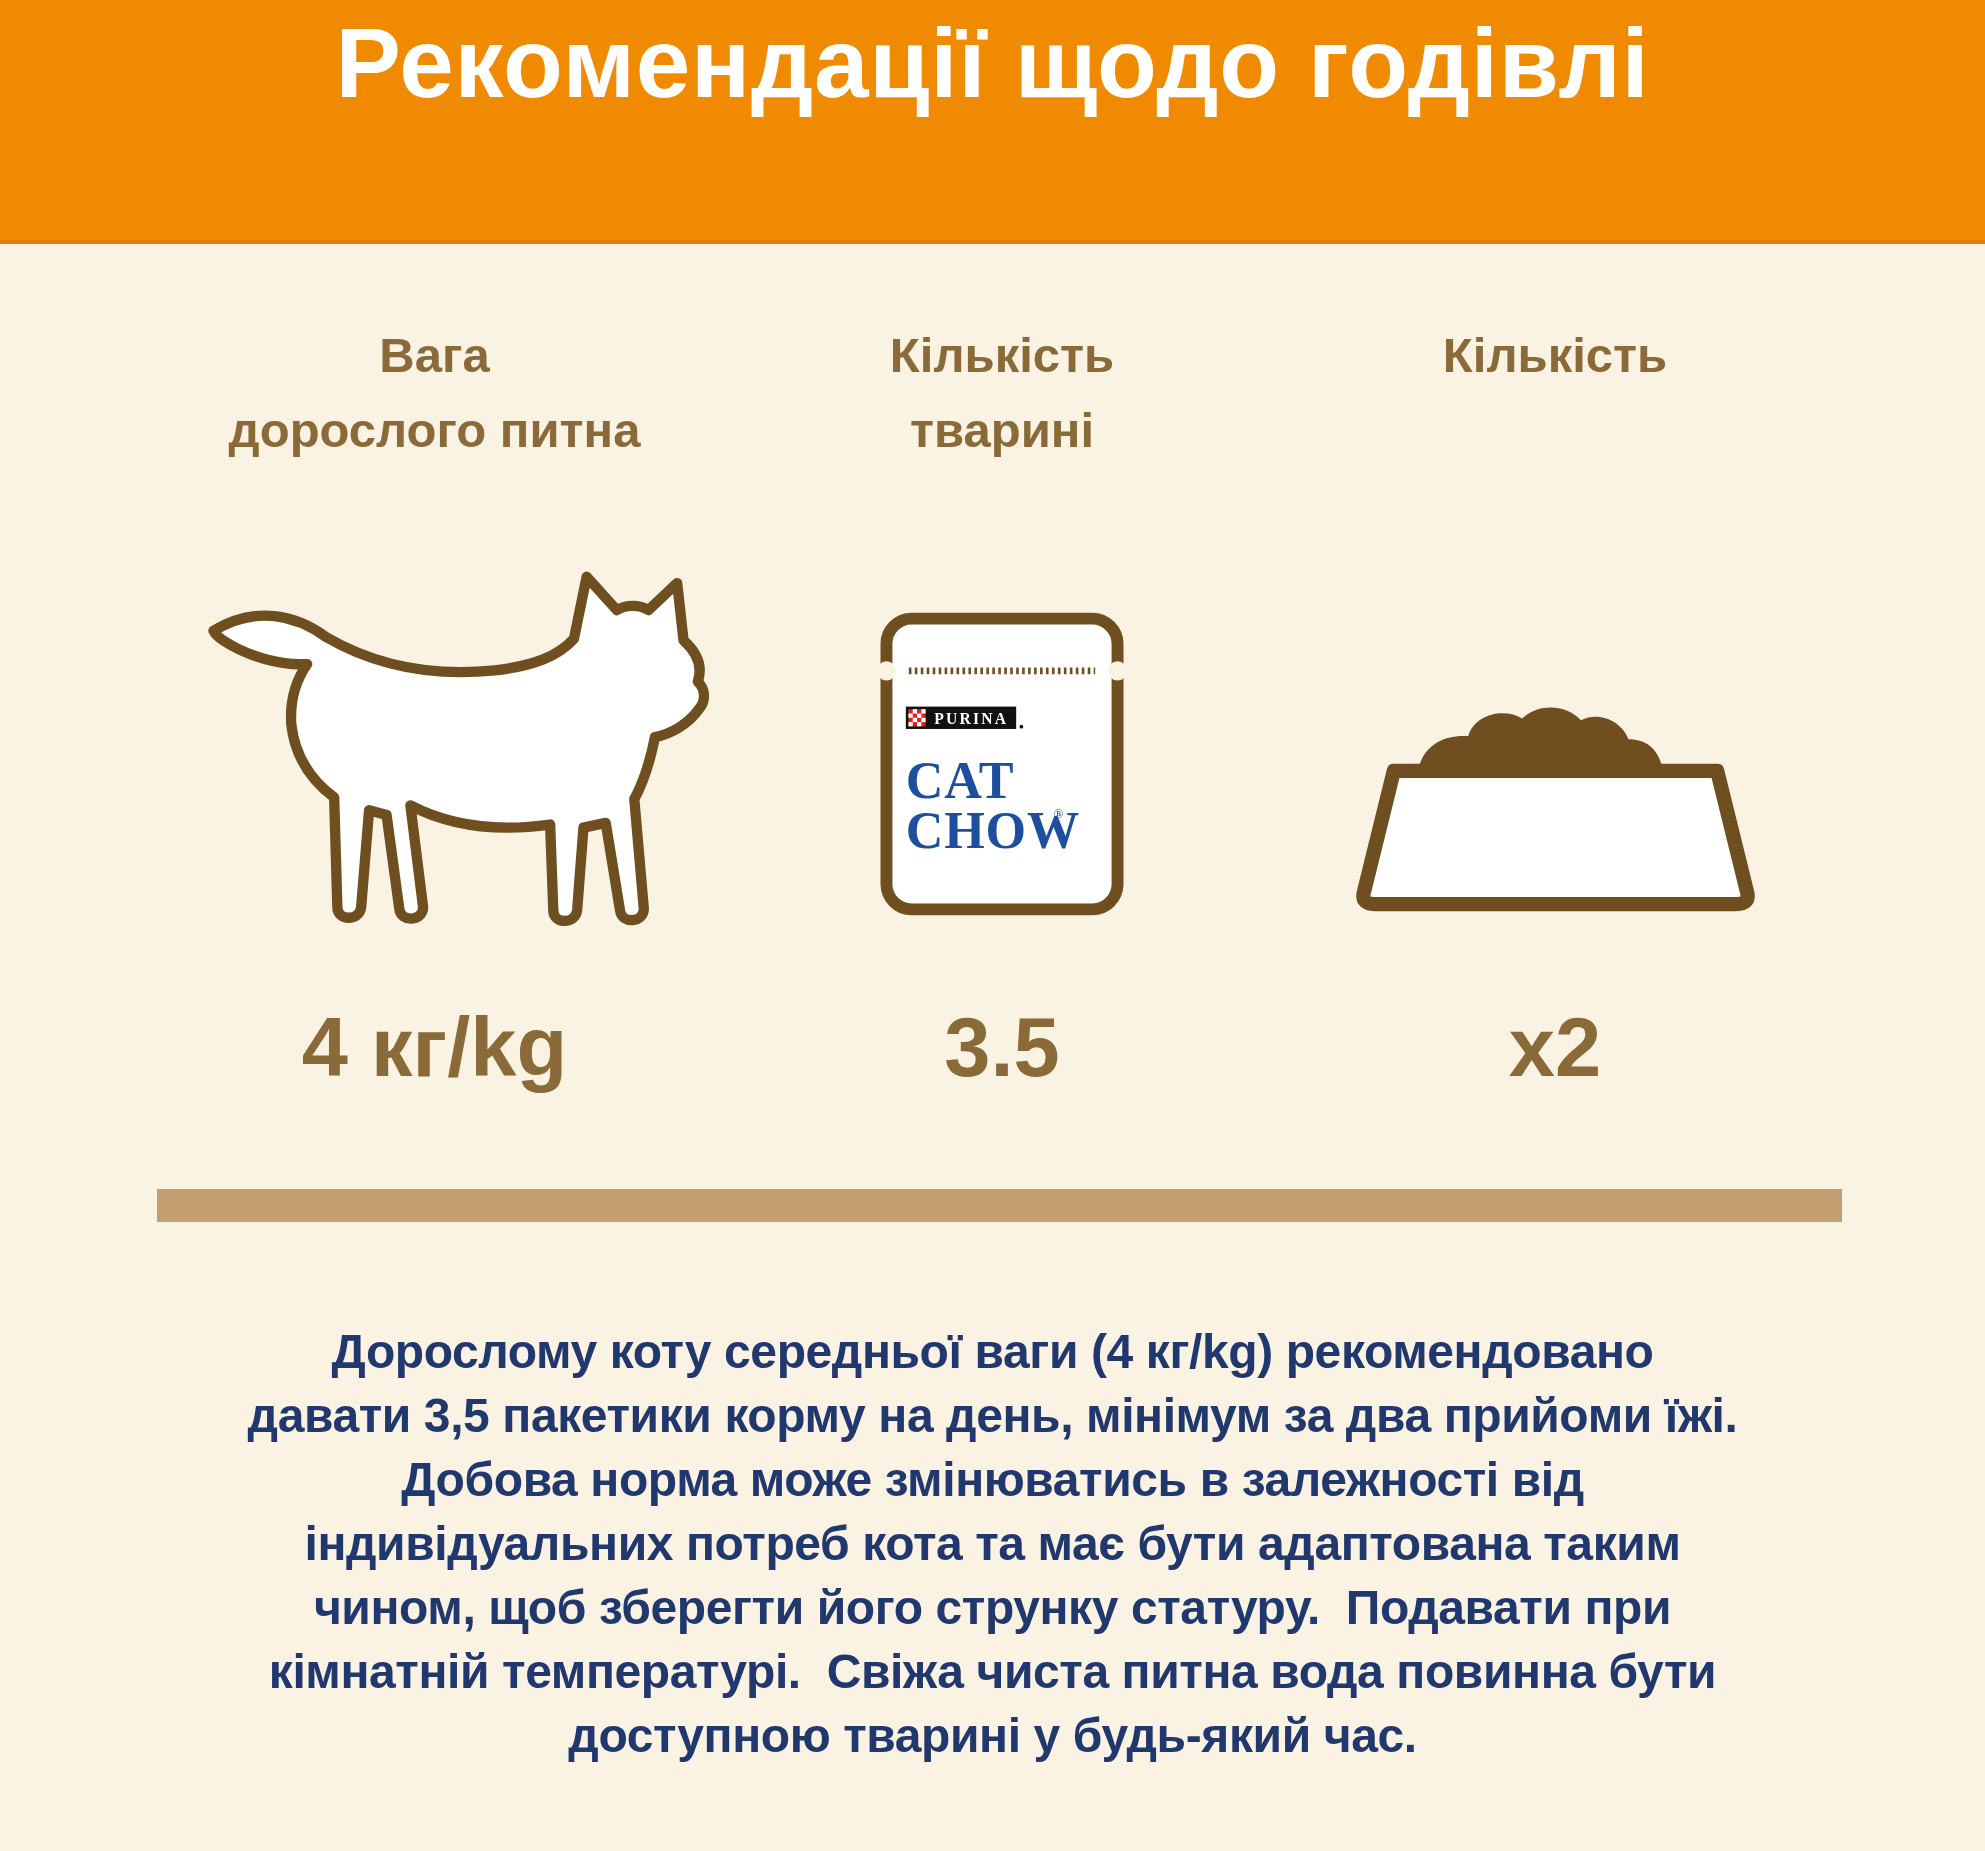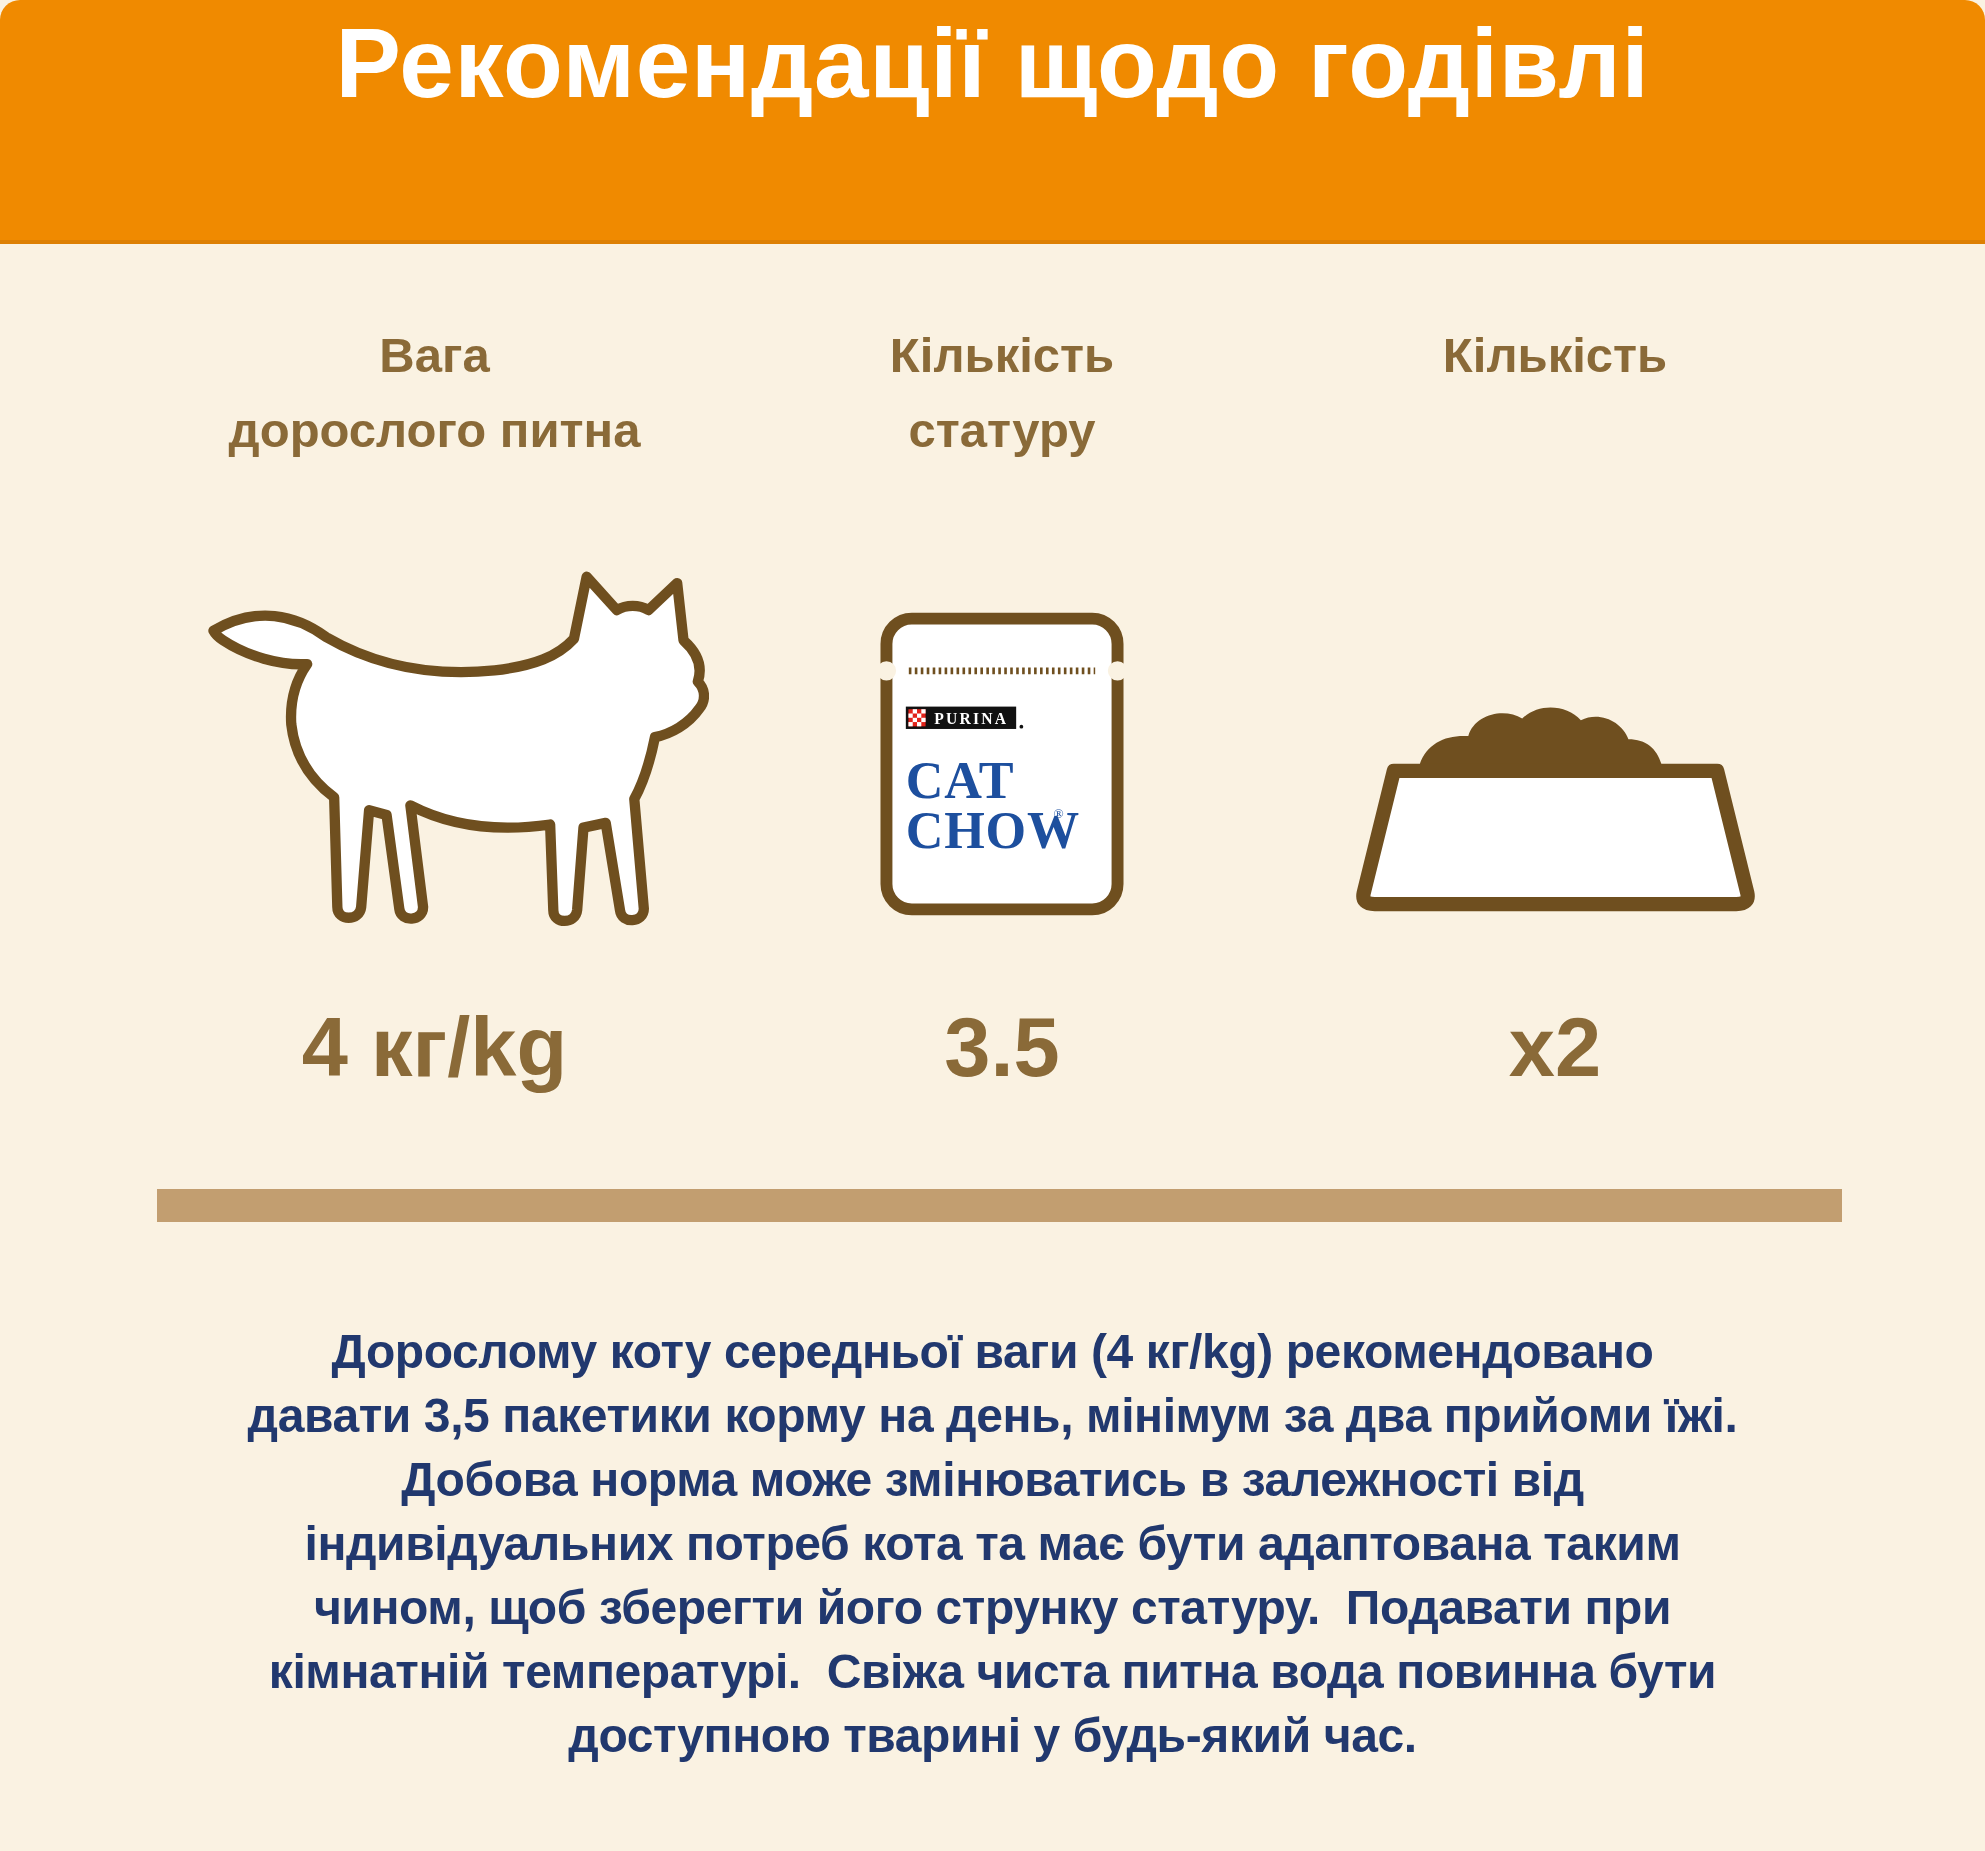--- a/index.html
+++ b/index.html
@@ -16,21 +16,20 @@
     --white:#FFFFFF;
   }
   *{margin:0;padding:0;box-sizing:border-box;}
   html,body{background:var(--background_cream);}
   #page{
     position:relative;
     width:1985px;height:1852px;
     background:var(--background_cream);
     overflow:hidden;
     font-family:"Liberation Sans",sans-serif;
-    border-radius:20px;
   }
   
   .banner{
     position:absolute;top:0;left:0;width:1985px;height:244px;
     background:var(--banner_orange);
     border-bottom:4px solid var(--banner_edge);
   }
   .banner h1{
     text-align:center;
     font-size:98px;line-height:127px;
@@ -116,21 +115,21 @@
                  C 150 152 108 140 78 120
                  C 72 116 68 112 66 108 Z" fill="#FFFFFF" stroke="#6F4F1F" stroke-width="13" stroke-linejoin="round" stroke-linecap="round"></path>
       </svg>
     </div>
     <div class="value">4 кг/kg</div>
   </div>
 
   <div class="col col-2">
     <div class="col-header">
       <div>Кількість</div>
-      <div>статуру</div>
+      <div>тварині</div>
     </div>
     <div class="icon-cell pouch-align">
       <svg width="246" height="306" viewBox="0 0 330 410" aria-hidden="true">
         <rect x="10" y="10" width="310" height="390" rx="34" fill="#FFFFFF" stroke="#6F4F1F" stroke-width="16"></rect>
         <circle cx="10" cy="80" r="13" fill="#FAF2E2"></circle>
         <circle cx="320" cy="80" r="13" fill="#FAF2E2"></circle>
         <line x1="40" y1="80" x2="290" y2="80" stroke="#6F4F1F" stroke-width="9" stroke-dasharray="3.5 4.5"></line>
         <g>
           <rect x="36" y="128" width="148" height="30" fill="#111111"></rect>
           <g>

